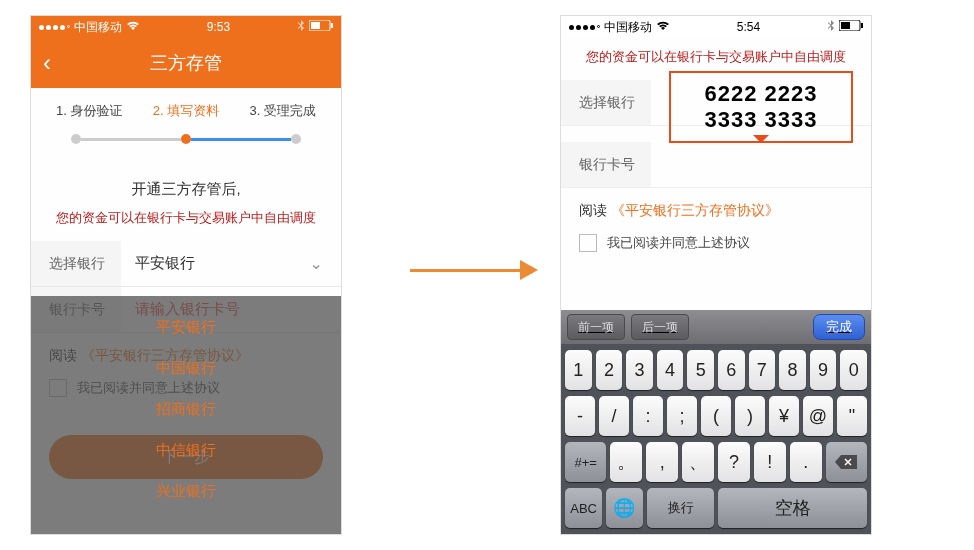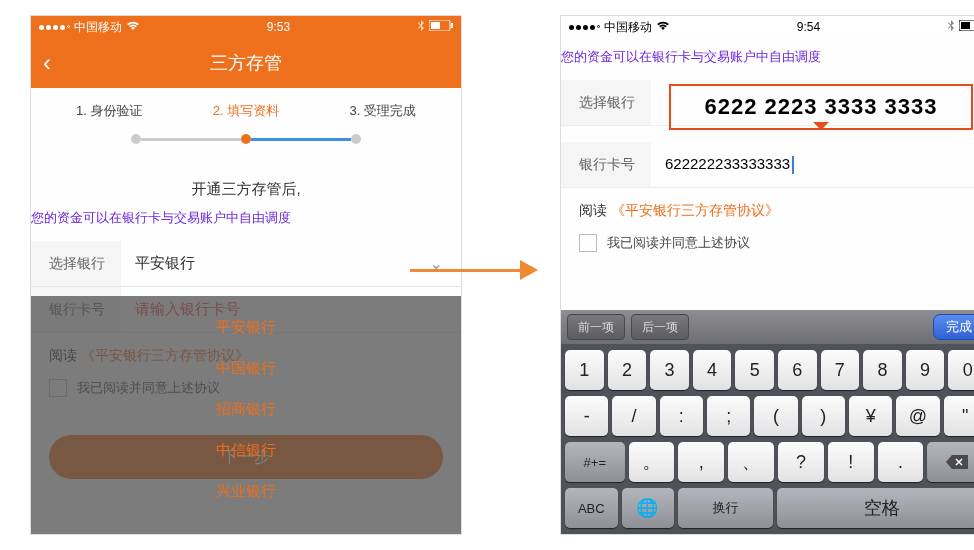--- a/index.html
+++ b/index.html
@@ -1,18 +1,18 @@
 <!DOCTYPE html>
 <html><head>
 <meta charset="utf-8">
 <style>
 * { margin: 0; padding: 0; box-sizing: border-box; }
 body { font-family: -apple-system, "Helvetica Neue", Arial, sans-serif; background: #fff; width: 974px; height: 550px; position: relative; }
 
-.phone { position: absolute; width: 432px; height: 520px; background: #fefefe; border: 1px solid #ddd; overflow: hidden; }
+.phone { position: absolute; width: 312px; height: 520px; background: #fefefe; border: 1px solid #ddd; overflow: hidden; }
 .phone-left { left: 30px; top: 15px; }
 .phone-right { left: 560px; top: 15px; }
 
 .status-bar { height: 22px; display: flex; align-items: center; justify-content: space-between; padding: 0 8px; font-size: 12px; font-weight: 500; }
 .status-left { display: flex; align-items: center; gap: 4px; }
 .status-right { display: flex; align-items: center; gap: 4px; }
 .phone-left .status-bar { background: #ee6f1c; color: #fff; }
 .phone-right .status-bar { background: #fff; color: #000; }
 
 .dots { display: flex; gap: 2px; }
@@ -27,21 +27,21 @@
 .steps { display: flex; justify-content: space-around; padding: 14px 10px 8px; font-size: 13px; color: #444; }
 .step-active { color: #ee6f1c; }
 
 .progress { display: flex; align-items: center; justify-content: center; padding: 6px 30px 18px; gap: 0; }
 .p-dot { width: 10px; height: 10px; border-radius: 50%; background: #ccc; }
 .p-dot.active { background: #ee6f1c; }
 .p-line { height: 3px; flex: 1; background: #ccc; max-width: 100px; }
 .p-line.blue { background: #3d8ee8; }
 
 .info1 { text-align: center; font-size: 15px; color: #333; padding: 6px 0; margin-top: 12px; }
-.info2 { text-align: left; font-size: 13px; color: #6d28d9; padding: 4px 0 14px; }
+.info2 { text-align: center; font-size: 13px; color: #b91c1c; padding: 4px 0 14px; }
 
 .field-row { display: flex; border-bottom: 1px solid #e8e8e8; align-items: center; height: 46px; }
 .field-label { width: 90px; padding-left: 18px; font-size: 14px; color: #666; background: #f5f5f5; height: 100%; display: flex; align-items: center; }
 .field-value { flex: 1; padding-left: 14px; font-size: 15px; color: #333; }
 .field-placeholder { color: #ef4444; }
 .chevron { padding-right: 18px; color: #999; font-size: 16px; }
 
 .read-line { padding: 14px 18px; font-size: 14px; color: #333; }
 .agreement-link { color: #ee6f1c; }
 
@@ -52,21 +52,21 @@
 
 .overlay { position: absolute; left: 0; right: 0; bottom: 0; top: 280px; background: rgba(80,80,80,0.75); display: flex; flex-direction: column; align-items: center; padding-top: 22px; gap: 22px; font-size: 15px; color: #ee6f1c; }
 
 .card-tooltip { margin: 8px 18px 0; border: 2px solid #e84c1a; padding: 8px; text-align: center; font-size: 22px; font-weight: 700; letter-spacing: 1px; position: relative; }
 .card-tooltip:after { content: ''; position: absolute; left: 50%; bottom: -10px; margin-left: -8px; border: 8px solid transparent; border-top-color: #e84c1a; }
 .right-field { display: flex; height: 46px; border-bottom: 1px solid #eee; align-items: center; }
 .right-label { width: 90px; padding-left: 18px; font-size: 14px; color: #666; background: #f5f5f5; height: 100%; display: flex; align-items: center; }
 .right-val { flex: 1; padding-left: 14px; font-size: 15px; }
 .cursor { display: inline-block; width: 2px; height: 18px; background: #3b7dd8; vertical-align: middle; margin-left: 2px; }
 
-.kb-toolbar { height: 34px; background: linear-gradient(#8e8e92,#6d6d72); display: flex; align-items: center; padding: 0 6px; gap: 6px; }
+.kb-toolbar { height: 34px; background: linear-gradient(#8e8e92,#6d6d72); display: flex; align-items: center; padding: 0 6px; gap: 6px; text-decoration: underline; }
 .kb-tab { height: 26px; padding: 0 10px; background: linear-gradient(#7a7a7e,#5c5c60); color: #ddd; font-size: 12px; border-radius: 4px; display: flex; align-items: center; border: 1px solid #4a4a4e; }
 .kb-done { margin-left: auto; height: 26px; padding: 0 12px; background: linear-gradient(#5b8def,#2f61d4); color: #fff; font-size: 13px; border-radius: 7px; display: flex; align-items: center; border: 1px solid #1f4bb0; }
 
 .keyboard { background: #4f5258; padding: 6px 4px; }
 .kb-row { display: flex; gap: 4px; margin-bottom: 6px; }
 .key { flex: 1; height: 40px; background: linear-gradient(#fcfcfc,#e2e2e4); border-radius: 5px; display: flex; align-items: center; justify-content: center; font-size: 18px; color: #222; box-shadow: 0 1px 1px rgba(0,0,0,0.6); }
 .key-dark { background: linear-gradient(#b3b6bd,#8d9097); color: #222; }
 .key-space { flex: 4; }
 .key-small { font-size: 13px; }
 
@@ -181,21 +181,21 @@
           <span class="dot"></span>
           <span class="dot" style="background:transparent;border:1px solid #000;width:3px;height:3px"></span>
       </span>
       <span>中国移动</span>
       <span>
         <svg width="14" height="10" viewBox="0 0 14 10">
             <path d="M7 9 L5 7 A3 3 0 0 1 9 7 Z M3 5 A6 6 0 0 1 11 5 L9.5 6.2 A4 4 0 0 0 4.5 6.2 Z M1 3 A9 9 0 0 1 13 3 L11.5 4.2 A7 7 0 0 0 2.5 4.2 Z" fill="#000"></path>
           </svg>
       </span>
     </div>
-    <span>9:54</span>
+    <span>5:54</span>
     <div class="status-right">
       <span>
         <svg width="8" height="12" viewBox="0 0 8 12">
             <path d="M4 0 L7 3 L4.5 5.5 L7 8 L4 11 L4 6.5 L1 9 L1 8 L3.5 5.5 L1 3 L1 2 L4 4.5 Z" fill="#888"></path>
           </svg>
       </span>
       <span>
         <svg width="24" height="11" viewBox="0 0 24 11">
             <rect x="0" y="0" width="21" height="11" rx="2" fill="none" stroke="#000" stroke-width="1"></rect>
             <rect x="22" y="3" width="2" height="5" fill="#000"></rect>
@@ -209,23 +209,20 @@
 
   <div class="right-field">
     <div class="right-label">选择银行</div>
     <div style="flex:1; position:relative;">
       <div class="card-tooltip">6222 2223 3333 3333</div>
     </div>
   </div>
 
   <div class="right-field" style="margin-top:16px">
     <div class="right-label">银行卡号</div>
-    <div class="right-val">
-      <span>622222233333333</span><span class="cursor"></span>
-    </div>
   </div>
 
   <div class="read-line">
     <span>阅读</span>
     <span class="agreement-link">《平安银行三方存管协议》</span>
   </div>
 
   <div class="checkbox-row">
     <span class="checkbox"></span>
     <span>我已阅读并同意上述协议</span>

